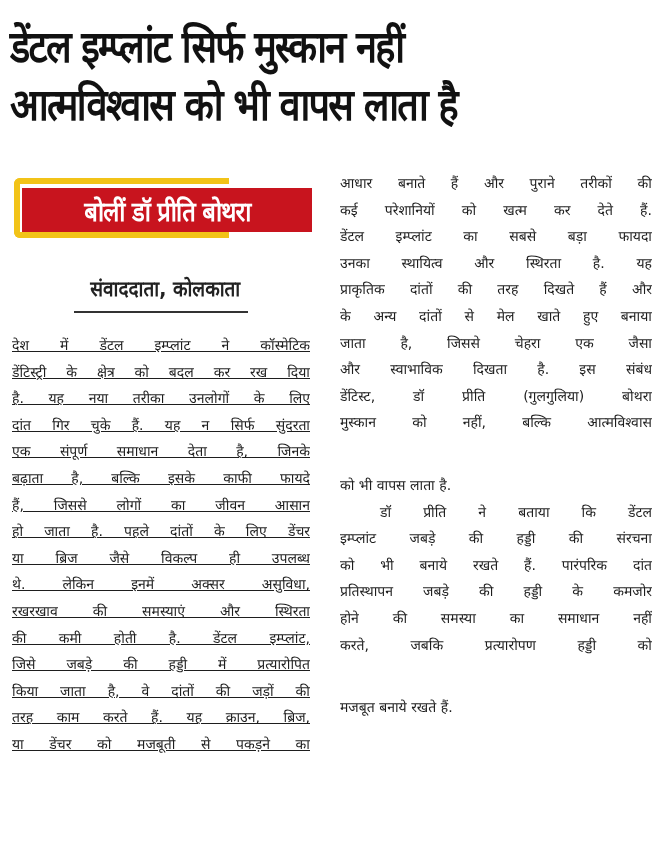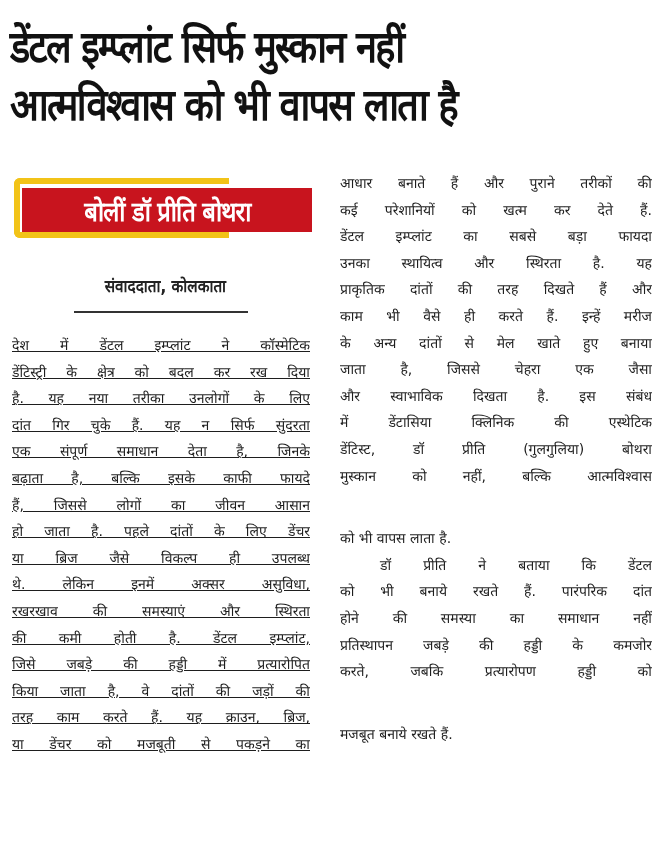--- a/index.html
+++ b/index.html
@@ -72,21 +72,21 @@
       display: inline-block;
       transform: scaleX(0.88);
     }
 
     .byline {
       position: absolute;
       left: 70px;
       top: 274px;
       width: 190px;
       text-align: center;
-      font-size: 17px;
+      font-size: 21px;
       font-weight: bold;
       color: #222;
       white-space: nowrap;
     }
     .byline span { display: inline-block; transform: scaleX(0.9); }
     .byline-rule {
       position: absolute;
       left: 74px;
       top: 311px;
       width: 174px;
@@ -161,27 +161,26 @@
   <span class="ln">तरह काम करते हैं. यह क्राउन, ब्रिज,</span>
   <span class="ln">या डेंचर को मजबूती से पकड़ने का</span>
 </div>
 
 <div class="col col-right">
   <span class="ln">आधार बनाते हैं और पुराने तरीकों की</span>
   <span class="ln">कई परेशानियों को खत्म कर देते हैं.</span>
   <span class="ln">डेंटल इम्प्लांट का सबसे बड़ा फायदा</span>
   <span class="ln">उनका स्थायित्व और स्थिरता है. यह</span>
   <span class="ln">प्राकृतिक दांतों की तरह दिखते हैं और</span>
-  <span class="ln">काम भी वैसे ही करते हैं. इन्हें मरीज</span>
   <span class="ln">के अन्य दांतों से मेल खाते हुए बनाया</span>
   <span class="ln">जाता है, जिससे चेहरा एक जैसा</span>
   <span class="ln">और स्वाभाविक दिखता है. इस संबंध</span>
-  <span class="ln">में डेंटासिया क्लिनिक की एस्थेटिक</span>
   <span class="ln">डेंटिस्ट, डॉ प्रीति (गुलगुलिया) बोथरा</span>
   <span class="ln">मुस्कान को नहीं, बल्कि आत्मविश्वास</span>
   <span class="ln last">को भी वापस लाता है.</span>
   <span class="ln indent">डॉ प्रीति ने बताया कि डेंटल</span>
+  <span class="ln">इम्प्लांट जबड़े की हड्डी की संरचना</span>
   <span class="ln">को भी बनाये रखते हैं. पारंपरिक दांत</span>
+  <span class="ln">प्रतिस्थापन जबड़े की हड्डी के कमजोर</span>
   <span class="ln">होने की समस्या का समाधान नहीं</span>
-  <span class="ln">प्रतिस्थापन जबड़े की हड्डी के कमजोर</span>
   <span class="ln">करते, जबकि प्रत्यारोपण हड्डी को</span>
   <span class="ln last">मजबूत बनाये रखते हैं.</span>
 </div>
 
 </body></html>

